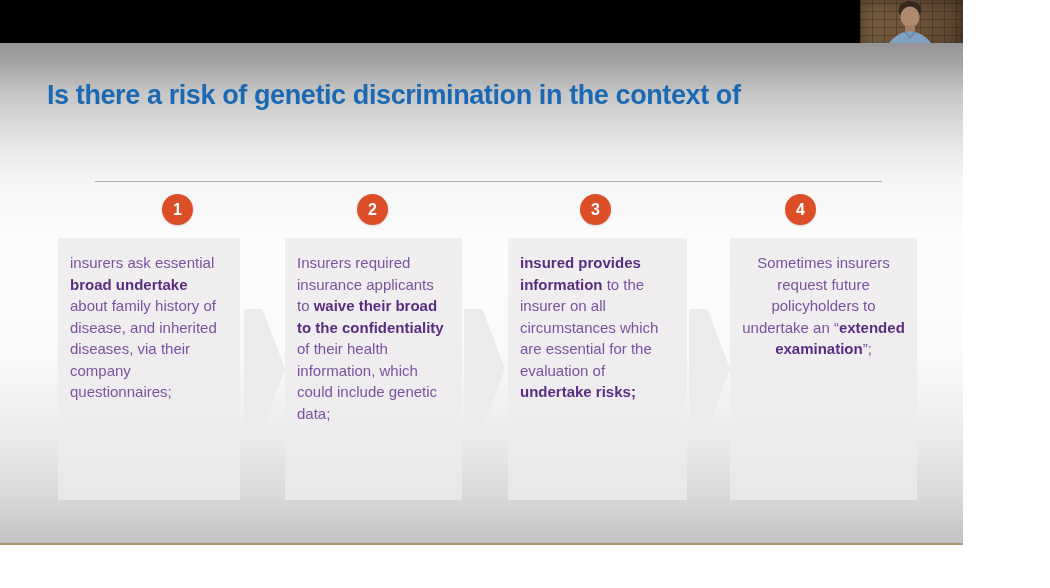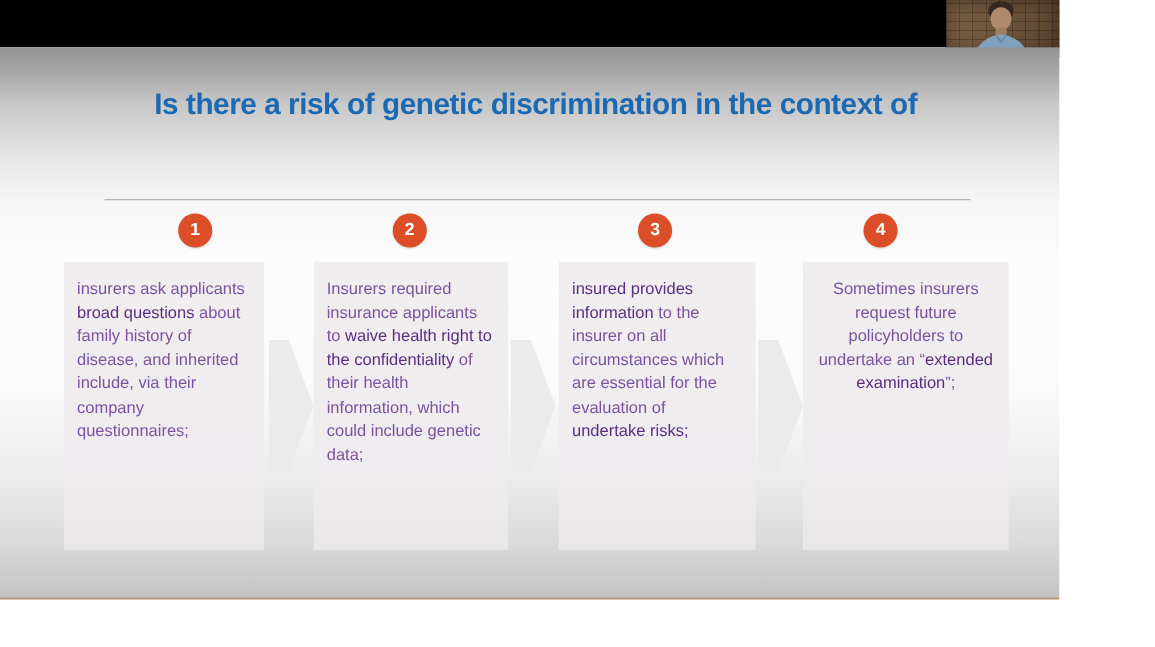--- a/index.html
+++ b/index.html
@@ -19,38 +19,38 @@
   .webcam svg{display:block;}
   .slide{
     position:absolute;left:0;top:43px;width:963px;height:502px;box-sizing:border-box;
     border-bottom:2px solid #ad9672;
     background:linear-gradient(180deg,
       #949494 0%, #a9a9a9 5%, #c6c6c6 10%, #e6e6e6 20%, #f6f6f6 28%,
       #fdfdfd 42%, #fafafa 62%, #ececec 78%, #dadada 90%, #c3c3c3 100%);
   }
   .slide-title{
     position:absolute;left:47px;top:34px;width:880px;
-    color:#1b69b2;font-size:27px;line-height:37px;font-weight:bold;letter-spacing:-0.4px;text-align:center;
+    color:#1b69b2;font-size:27px;line-height:37px;font-weight:bold;letter-spacing:-0.4px;
   }
   .divider{position:absolute;left:95px;top:138px;width:787px;height:1px;background:#ababab;}
   .step-badge{
     position:absolute;top:151px;width:31px;height:31px;border-radius:50%;
     background:#dc4e27;color:#fff;font-size:16px;font-weight:bold;
     display:flex;align-items:center;justify-content:center;
     box-shadow:0 1px 2px rgba(0,0,0,.15);
   }
   .badge-1{left:162px;} .badge-2{left:357px;} .badge-3{left:580px;} .badge-4{left:785px;}
   .step-card{
     position:absolute;top:195px;height:262px;box-sizing:border-box;padding:14px 12px;
     background:linear-gradient(180deg,#f0eeef 0%,#eeecee 70%,#e9e7e8 100%);
     color:#7b52a0;font-size:15px;line-height:21.5px;
   }
   .card-1{left:58px;width:182px;} .card-2{left:285px;width:177px;}
   .card-3{left:508px;width:179px;} .card-4{left:730px;width:187px;text-align:center;}
-  .step-card .b{font-weight:normal;color:#5b2c83;}
+  .step-card .b{font-weight:bold;color:#5b2c83;}
   .flow-arrow{
     position:absolute;top:266px;width:41px;height:120px;background:#ecebec;
     clip-path:polygon(0 0, 45% 0, 100% 50%, 45% 100%, 0 100%);
   }
   .arrow-1{left:244px;} .arrow-2{left:464px;} .arrow-3{left:689px;}
 </style>
 </head>
 <body>
 
 <div class="stage">
@@ -82,25 +82,25 @@
     <div class="step-badge badge-2">
       <span>2</span>
     </div>
     <div class="step-badge badge-3">
       <span>3</span>
     </div>
     <div class="step-badge badge-4">
       <span>4</span>
     </div>
 
-    <div class="step-card card-1"><span>insurers ask applicants </span><span class="b">broad questions</span><span> about family history of disease, and inherited include, via their company questionnaires;</span></div>
+    <div class="step-card card-1"><span>insurers ask essential </span><span class="b">broad undertake</span><span> about family history of disease, and inherited diseases, via their company questionnaires;</span></div>
 
     <div class="flow-arrow arrow-1"></div>
 
-    <div class="step-card card-2"><span>Insurers required insurance applicants to </span><span class="b">waive health right to the confidentiality</span><span> of their health information, which could include genetic data;</span></div>
+    <div class="step-card card-2"><span>Insurers required insurance applicants to </span><span class="b">waive their broad to the confidentiality</span><span> of their health information, which could include genetic data;</span></div>
 
     <div class="flow-arrow arrow-2"></div>
 
     <div class="step-card card-3"><span class="b">insured provides information</span><span> to the insurer on all circumstances which are essential for the evaluation of </span><span class="b">undertake risks;</span></div>
 
     <div class="flow-arrow arrow-3"></div>
 
     <div class="step-card card-4"><span>Sometimes insurers request future policyholders to undertake an “</span><span class="b">extended examination</span><span>”;</span></div>
 
   </div>

